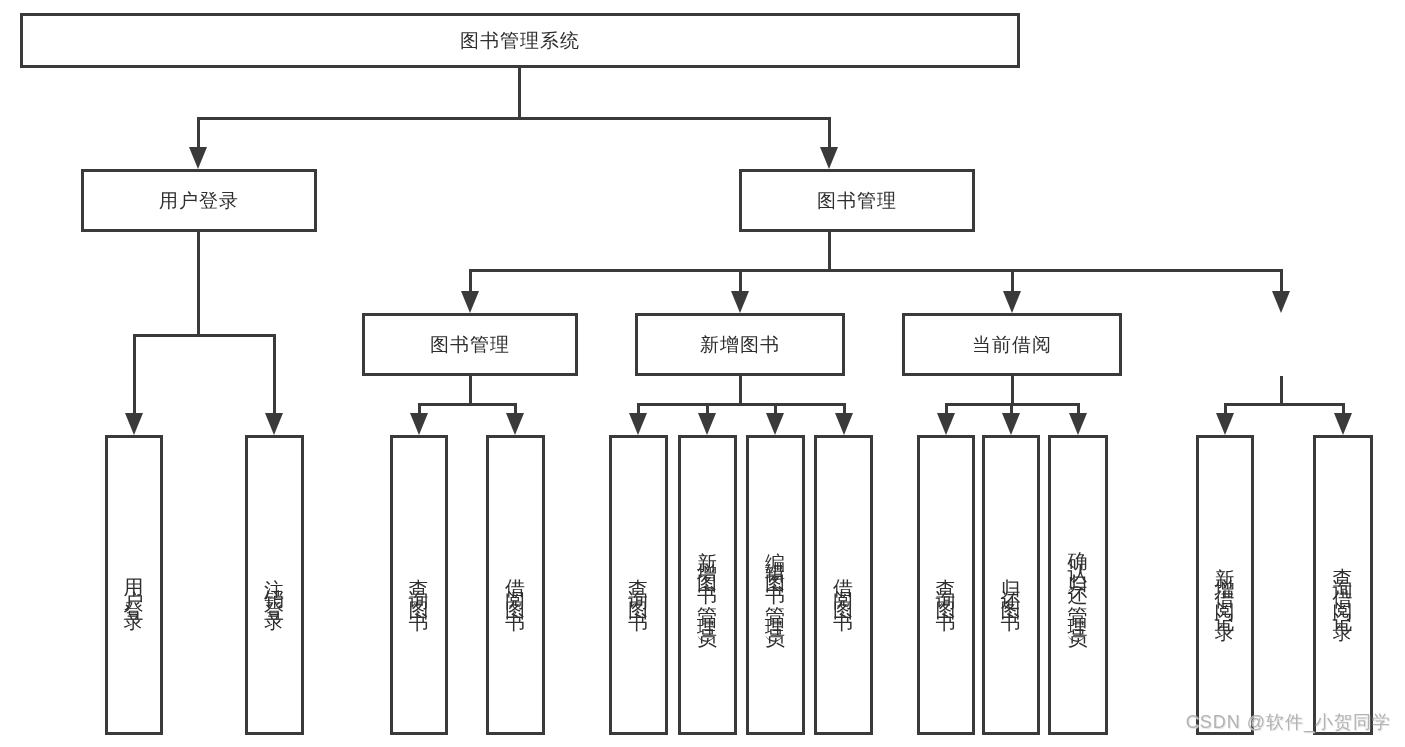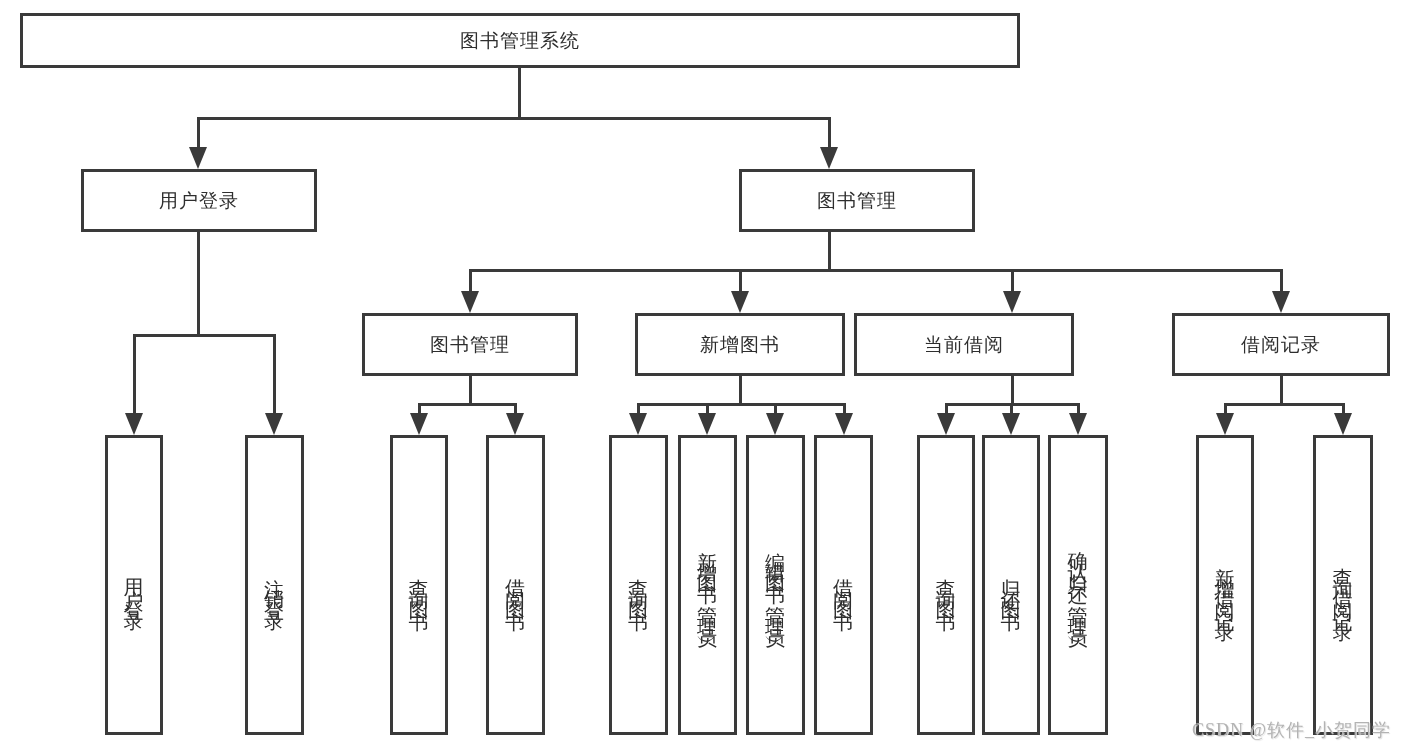--- a/index.html
+++ b/index.html
@@ -19,22 +19,22 @@
   }
   .leaf span{display:block;}
   .vline{position:absolute;width:3px;background:#3a3a3a;}
   .hline{position:absolute;height:3px;background:#3a3a3a;}
   .arrow{
     position:absolute;width:0;height:0;
     border-left:9px solid transparent;border-right:9px solid transparent;
     border-top:22px solid #3a3a3a;
   }
   .watermark{
-    position:absolute;right:14px;bottom:5px;font-size:18px;color:#b3b3b3;
-    text-shadow:1px 1px 1px #e2e2e2;letter-spacing:1px;white-space:nowrap;font-family:Liberation Serif, serif;
+    position:absolute;right:14px;bottom:13px;font-size:18px;color:#b3b3b3;
+    text-shadow:1px 1px 1px #e2e2e2;letter-spacing:1px;white-space:nowrap;
   }
 </style>
 </head>
 <body>
 
 <div class="canvas">
 
   <div class="box hnode" style="left:20px;top:13px;width:1000px;height:55px;">
     <span>图书管理系统</span>
   </div>
@@ -45,25 +45,22 @@
   <div class="box hnode" style="left:711px;top:169px;width:236px;height:63px;margin-left:28px;">
     <span>图书管理</span>
   </div>
 
   <div class="box hnode" style="left:362px;top:313px;width:216px;height:63px;">
     <span>图书管理</span>
   </div>
   <div class="box hnode" style="left:635px;top:313px;width:210px;height:63px;">
     <span>新增图书</span>
   </div>
-  <div class="box hnode" style="left:854px;top:313px;width:220px;height:63px;">
+  <div class="box hnode" style="left:902px;top:313px;width:220px;height:63px;">
     <span>当前借阅</span>
-  </div>
-  <div class="box hnode" style="left:1172px;top:313px;width:218px;height:63px;">
-    <span>借阅记录</span>
   </div>
 
   <div class="box leaf" style="left:105px;top:435px;width:58px;height:300px;">
     <span>用户登录</span>
   </div>
   <div class="box leaf" style="left:245px;top:435px;width:59px;height:300px;">
     <span>注销登录</span>
   </div>
 
   <div class="box leaf" style="left:390px;top:435px;width:58px;height:300px;">

